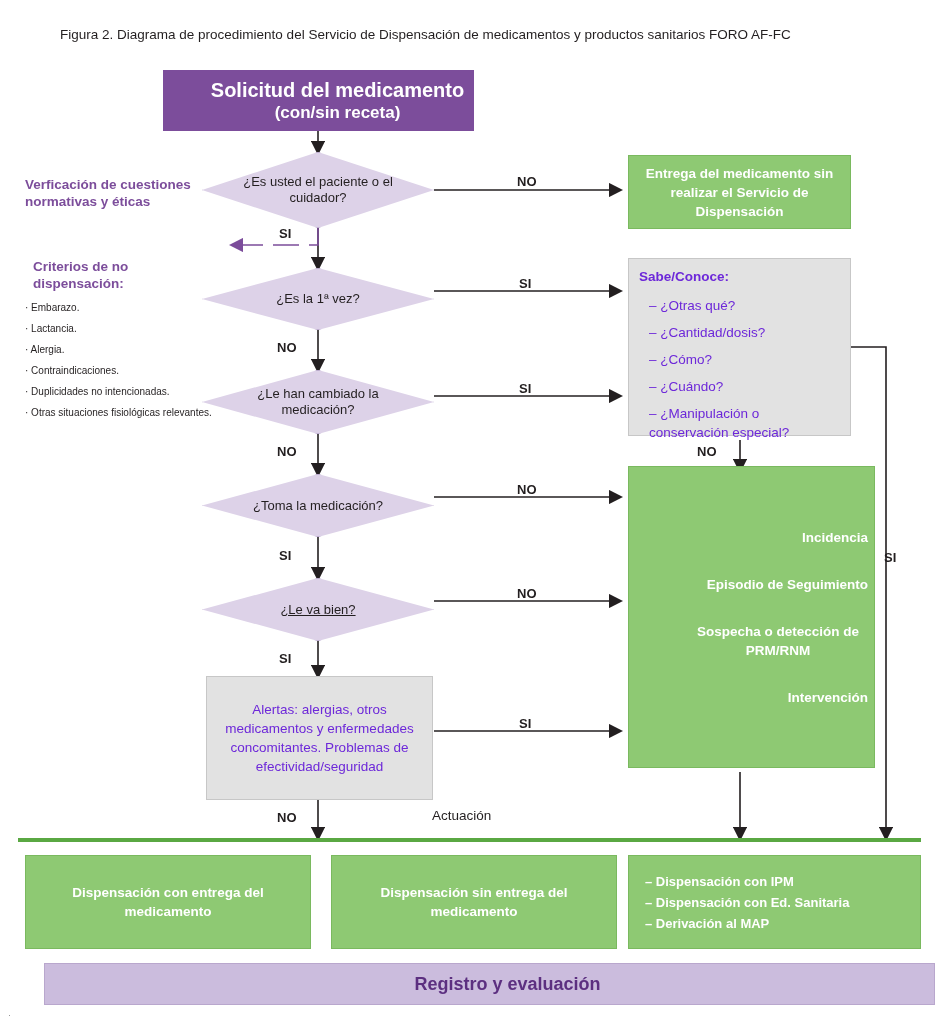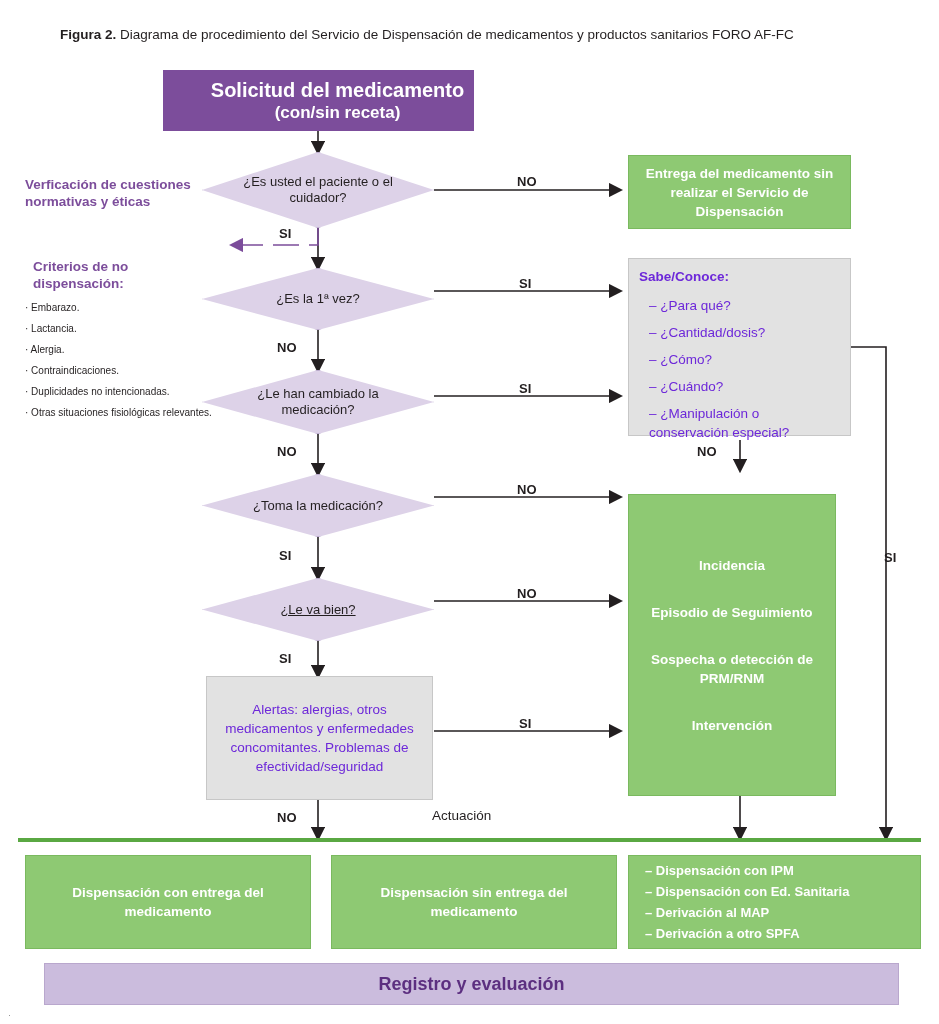--- a/index.html
+++ b/index.html
@@ -8,21 +8,21 @@
     background:#ffffff;
     font-family:"Liberation Sans", sans-serif;
     color:#231f20;
     position:relative;
     overflow:hidden;
   }
   .caption{
     position:absolute;left:36px;top:26px;width:880px;
     font-size:13.5px;line-height:17px;color:#231f20;
   }
-  .caption b{font-weight:bold;padding-left:24px;}
+  .caption b{font-weight:normal;padding-left:24px;}
 
   
   .node{position:absolute;box-sizing:border-box;}
 
   .title-box{
     background:#7b4397;background:#7c4d9b;
     color:#ffffff;text-align:center;
     display:flex;flex-direction:column;justify-content:center;align-items:center;
     font-weight:bold;
     padding-left:38px;
@@ -180,29 +180,29 @@
   <span>Alertas: alergias, otros medicamentos y enfermedades concomitantes. Problemas de efectividad/seguridad</span>
 </div>
 
 <div class="node greenbox" style="left:628px;top:155px;width:223px;height:74px;">
   <span>Entrega del medicamento sin realizar el Servicio de Dispensación</span>
 </div>
 
 <div class="node graybox" style="left:628px;top:258px;width:223px;height:178px;">
   <div style="font-weight:bold;margin-bottom:10px;">Sabe/Conoce:</div>
   <div style="padding-left:10px;">
-    <div style="margin-bottom:8px;">– ¿Para qué?</div>
+    <div style="margin-bottom:8px;">– ¿Otras qué?</div>
     <div style="margin-bottom:8px;">– ¿Cantidad/dosis?</div>
     <div style="margin-bottom:8px;">– ¿Cómo?</div>
     <div style="margin-bottom:8px;">– ¿Cuándo?</div>
     <div>– ¿Manipulación o conservación especial?</div>
   </div>
 </div>
 
-<div class="node greenbox" style="left:628px;top:494px;width:208px;height:302px;flex-direction:column;justify-content:center;">
+<div class="node greenbox" style="left:628px;top:466px;width:247px;height:302px;flex-direction:column;justify-content:center;align-items:flex-end;">
   <div style="margin:14px 0;">Incidencia</div>
   <div style="margin:14px 0;">Episodio de Seguimiento</div>
   <div style="margin:14px 0;width:180px;">Sospecha o detección de PRM/RNM</div>
   <div style="margin:14px 0;">Intervención</div>
 </div>
 
 <div class="lbl" style="left:517px;top:174px;">NO</div>
 <div class="lbl" style="left:279px;top:226px;">SI</div>
 <div class="lbl" style="left:519px;top:276px;">SI</div>
 <div class="lbl" style="left:277px;top:340px;">NO</div>
@@ -224,21 +224,20 @@
   <span style="width:220px;">Dispensación con entrega del medicamento</span>
 </div>
 <div class="node greenbox" style="left:331px;top:855px;width:286px;height:94px;">
   <span style="width:220px;">Dispensación sin entrega del medicamento</span>
 </div>
 <div class="node greenbox left" style="left:628px;top:855px;width:293px;height:94px;align-items:center;">
   <div class="bottom-list">
     <div>– Dispensación con IPM</div>
     <div>– Dispensación con Ed. Sanitaria</div>
     <div>– Derivación al MAP</div>
-    <div>– Derivación a otro SPFA</div>
   </div>
 </div>
 
-<div class="registro" style="left:44px;top:963px;width:853px;height:40px;">
+<div class="registro" style="left:44px;top:963px;width:853px;height:40px;padding-left:36px;">
   <span>Registro y evaluación</span>
 </div>
 
 <div class="tick">·</div>
 
 </body></html>

